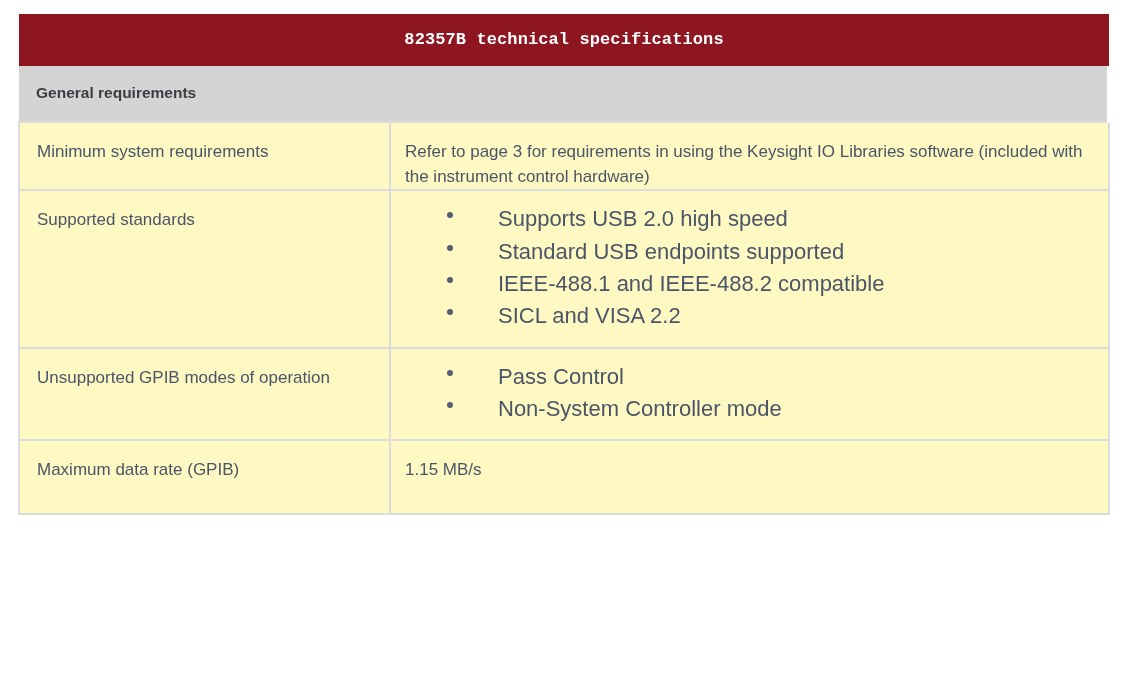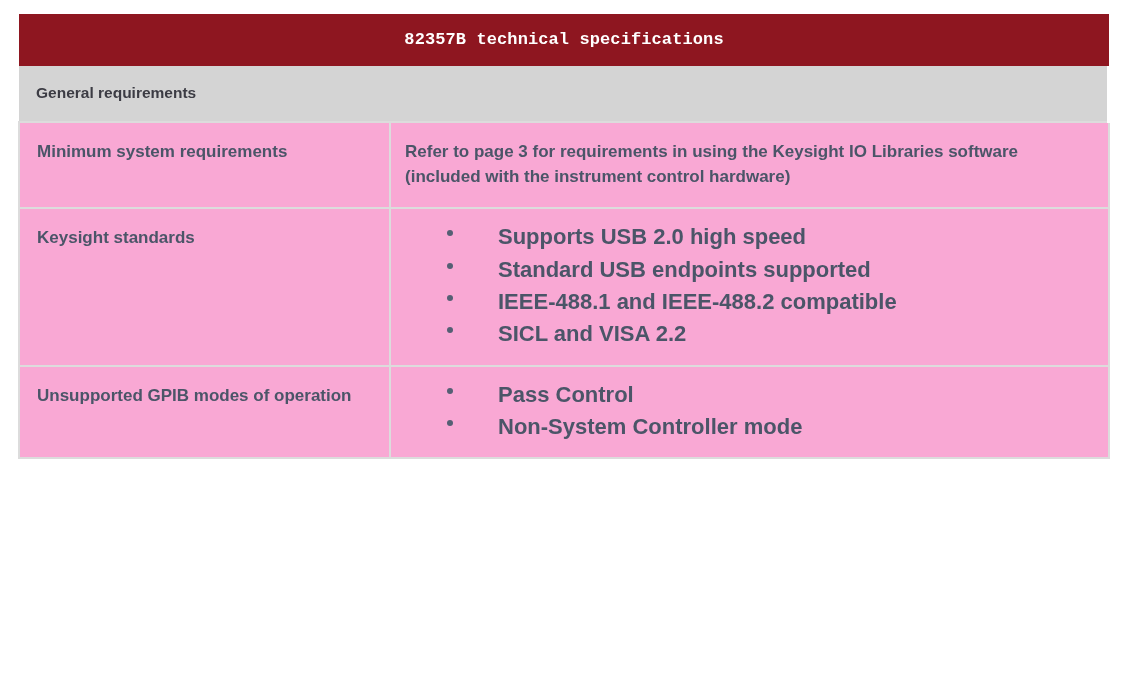--- a/index.html
+++ b/index.html
@@ -37,33 +37,33 @@
     color: #3c3c44;
     font-size: 15.5px;
     font-weight: bold;
     padding: 18px 0 19px 17px;
     border: none;
     border-right: 5px solid #ffffff;
     margin-left: 36px;
   }
 
   .data-row td {
-    background: #f9a8d4;
+    background: #fef9c3;
     color: #4b5568;
     font-size: 17px;
-    font-weight: bold;
+    font-weight: normal;
     vertical-align: top;
     border: 2px solid #dcdcdc;
     line-height: 1.45;
   }
   .data-row td.label {
     padding: 17px 12px 18px 17px;
   }
   .data-row td.value {
-    padding: 17px 14px 18px 14px;
+    padding: 17px 14px 0 14px;
   }
   .data-row td.value.bullets {
     padding: 12px 14px 14px 14px;
   }
 
   ul.blist {
     margin: 0;
     padding: 0;
     list-style: none;
   }
@@ -100,21 +100,21 @@
     <tr class="section-row">
       <td colspan="2">General requirements</td>
     </tr>
 
     <tr class="data-row">
       <td class="label">Minimum system requirements</td>
       <td class="value">Refer to page 3 for requirements in using the Keysight IO Libraries software (included with the instrument control hardware)</td>
     </tr>
 
     <tr class="data-row">
-      <td class="label">Keysight standards</td>
+      <td class="label">Supported standards</td>
       <td class="value bullets">
         <ul class="blist">
           <li><span class="bullet-dot"></span><span>Supports USB 2.0 high speed</span></li>
           <li><span class="bullet-dot"></span><span>Standard USB endpoints supported</span></li>
           <li><span class="bullet-dot"></span><span>IEEE-488.1 and IEEE-488.2 compatible</span></li>
           <li><span class="bullet-dot"></span><span>SICL and VISA 2.2</span></li>
         </ul>
       </td>
     </tr>
 
@@ -123,14 +123,18 @@
       <td class="value bullets">
         <ul class="blist">
           <li><span class="bullet-dot"></span><span>Pass Control</span></li>
           <li><span class="bullet-dot"></span><span>Non-System Controller mode</span></li>
         </ul>
       </td>
     </tr>
 
 
 
+    <tr class="data-row">
+      <td class="label pad-tall">Maximum data rate (GPIB)</td>
+      <td class="value pad-tall">1.15 MB/s</td>
+    </tr>
   </tbody>
 </table>
 
 </body></html>

